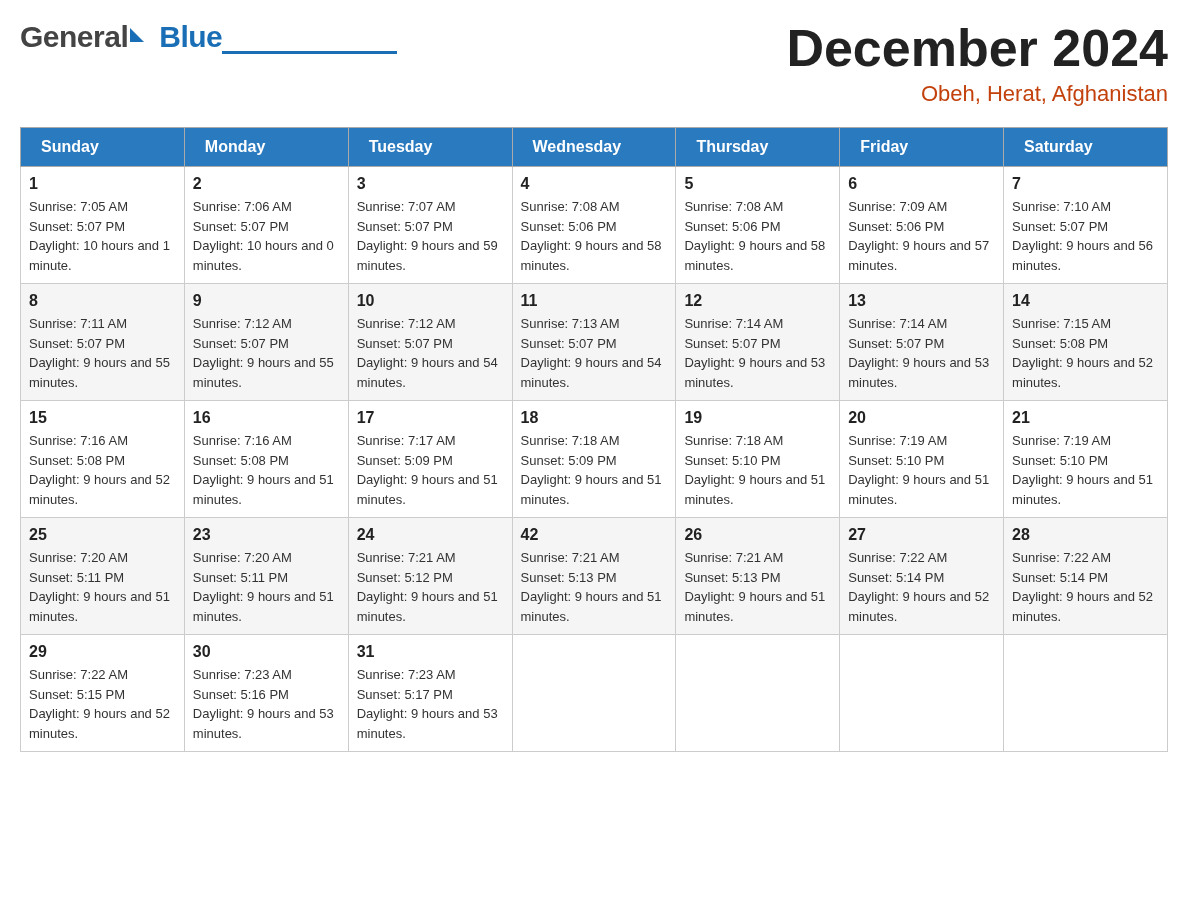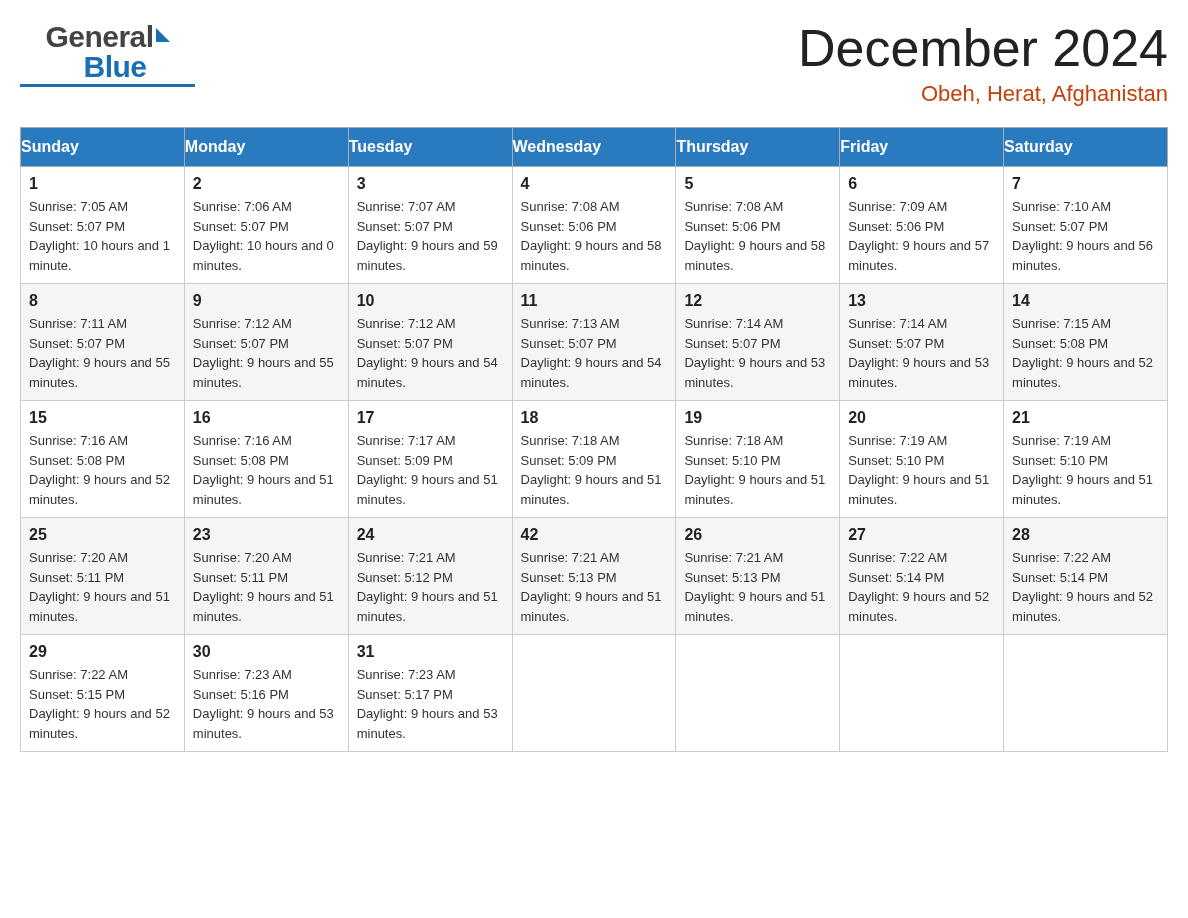--- a/index.html
+++ b/index.html
@@ -11,48 +11,48 @@
       padding: 20px;
     }
     .header {
       display: flex;
       justify-content: space-between;
       align-items: flex-start;
       margin-bottom: 20px;
     }
     .logo {
       display: flex;
-      flex-direction: column;
-      align-items: center;
+      flex-direction: row;
+      align-items: flex-end;
     }
     .title-section {
       text-align: right;
     }
     .month-title {
       font-size: 52px;
-      font-weight: normal;
+      font-weight: bold;
       color: #222;
       line-height: 1.1;
     }
     .location {
       font-size: 22px;
       color: #c2410c;
       margin-top: 4px;
     }
     .calendar {
       width: 100%;
       border-collapse: collapse;
       border: 1px solid #aaa;
     }
     .calendar th {
       background-color: #2a7abf;
       color: #fff;
       font-size: 16px;
       font-weight: bold;
-      padding: 10px 0;
+      padding: 10px 20px;
       text-align: left;
       border: 1px solid #aaa;
     }
     .calendar td {
       vertical-align: top;
       padding: 8px 8px;
       border: 1px solid #ccc;
       width: calc(100% / 7);
       min-height: 110px;
       font-size: 13px;

